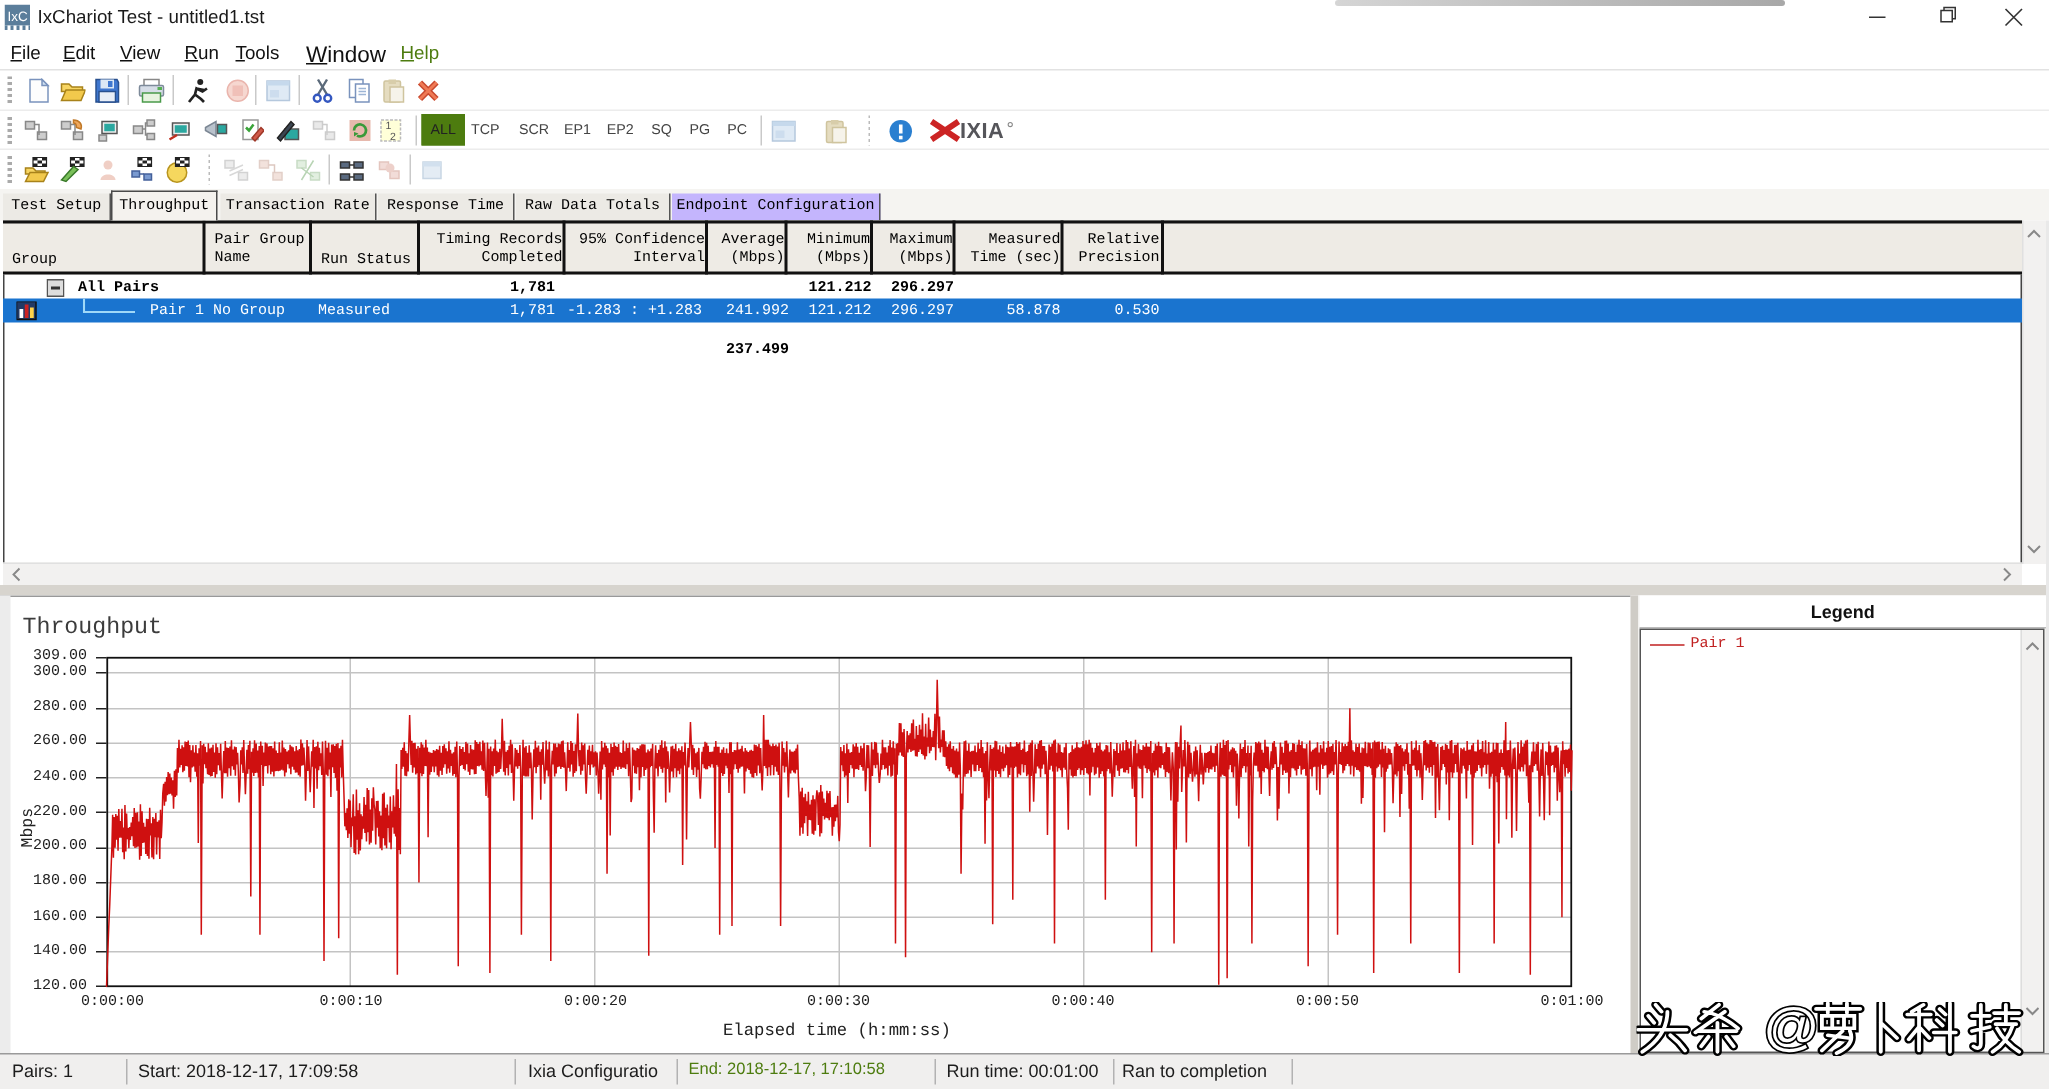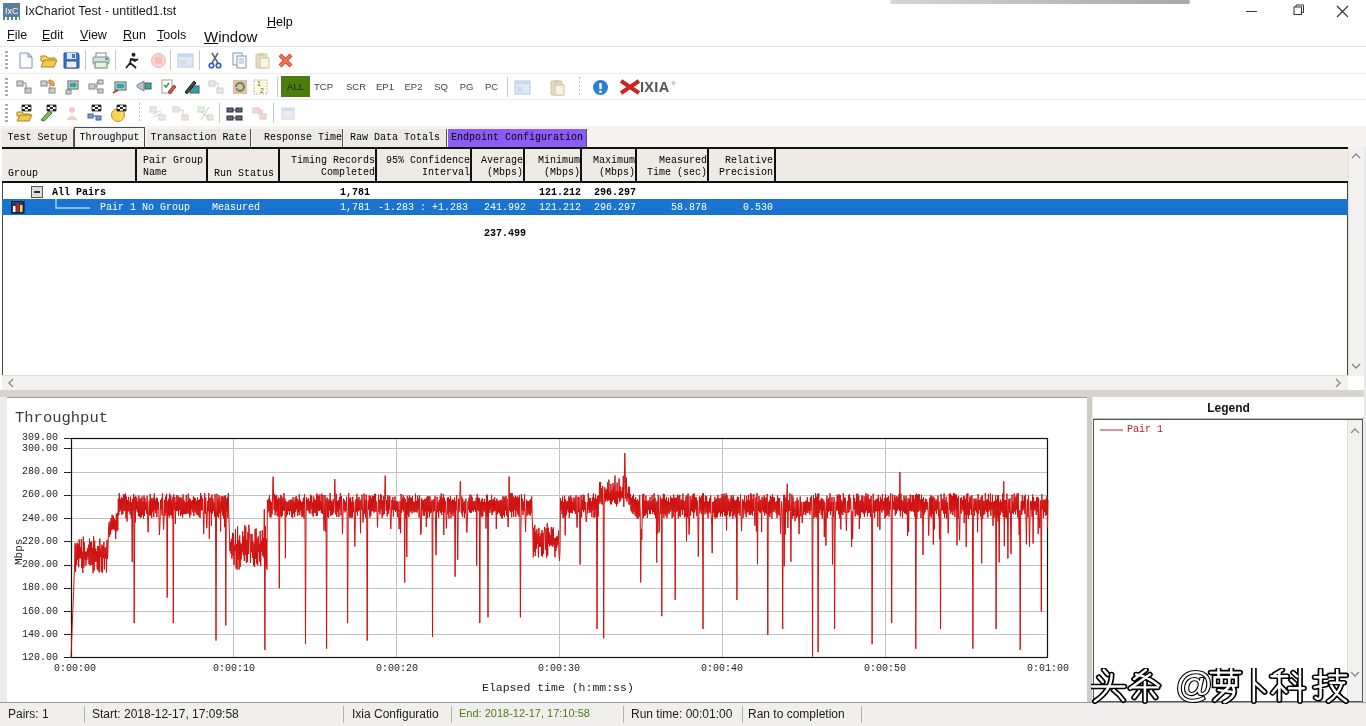--- a/index.html
+++ b/index.html
@@ -26,21 +26,21 @@
     <rect x="53" y="7" width="7.5" height="7.5" fill="none" stroke="#333"></rect>
     <path d="M55,7 v-2 h7.5 v7.5 h-2" fill="none" stroke="#333"></path>
     <path d="M96,6 l11,11 M107,6 l-11,11" stroke="#333" stroke-width="1.1"></path>
   </svg>
 <div class="abs sans" style="left:7px;top:28px;font-size:12.5px;color:#111"><u>F</u>ile</div>
 <div class="abs sans" style="left:42px;top:28px;font-size:12.5px;color:#111"><u>E</u>dit</div>
 <div class="abs sans" style="left:80px;top:28px;font-size:12.5px;color:#111"><u>V</u>iew</div>
 <div class="abs sans" style="left:123px;top:28px;font-size:12.5px;color:#111"><u>R</u>un</div>
 <div class="abs sans" style="left:157px;top:28px;font-size:12.5px;color:#111"><u>T</u>ools</div>
 <div class="abs sans" style="left:204px;top:28px;font-size:15px;color:#111"><u>W</u>indow</div>
-<div class="abs sans" style="left:267px;top:15px;font-size:12.5px;color:#000000"><u>H</u>elp</div>
+<div class="abs sans" style="left:267px;top:28px;font-size:12.5px;color:#4d7c0f"><u>H</u>elp</div>
 <div class="abs" style="left:0;top:46px;width:1366px;height:1px;background:#e2e2e2"></div>
 <div class="abs" style="left:0;top:73px;width:1366px;height:1px;background:#ececec"></div>
 <div class="abs" style="left:0;top:99px;width:1366px;height:1px;background:#ececec"></div>
 <div class="abs" style="left:5px;top:51px;width:3px;height:18px;background:repeating-linear-gradient(#aaa 0 2px,#fdfdfd 2px 4px)"></div>
 <svg class="abs" style="left:17px;top:52px" width="17" height="17">
     <path d="M3,1 h8 l4,4 v11 h-12 z" fill="#fdfdfd" stroke="#7a93bd"></path>
     <path d="M11,1 l4,4 h-4 z" fill="#cfe0f2" stroke="#7a93bd"></path>
   </svg>
 <svg class="abs" style="left:40px;top:52px" width="17" height="17">
     <path d="M1,4 h5 l2,2 h7 v3 h-14 z" fill="#f7d563" stroke="#a8821a"></path>
@@ -265,23 +265,23 @@
   </svg>
 <div class="abs" style="left:273px;top:103px;width:1px;height:20px;background:#c9c9c9"></div>
 <svg class="abs" style="left:280px;top:105px" width="17" height="17">
     <rect x="2" y="3" width="12" height="11" fill="#e4ecf4" stroke="#c8d6e4"></rect>
     <rect x="2" y="3" width="12" height="3" fill="#d2e0ee"></rect>
   </svg>
 <div class="abs" style="left:0;top:126px;width:1366px;height:21px;background:#f5f4f1"></div>
 <div class="abs mono" style="left:2px;top:129px;width:72px;height:18px;background:#eceae5;border-right:1px solid #555;text-align:center;line-height:17px;font-size:10px">Test Setup</div>
 <div class="abs mono" style="left:74px;top:127px;width:71px;height:20px;background:#f4f2ee;border:1px solid #4a4a4a;border-bottom:none;text-align:center;line-height:19px;font-size:10px;z-index:3">Throughput</div>
 <div class="abs mono" style="left:147px;top:129px;width:104px;height:18px;background:#eceae5;border-right:1px solid #555;text-align:center;line-height:17px;font-size:10px">Transaction Rate</div>
-<div class="abs mono" style="left:252px;top:129px;width:91px;height:18px;background:#eceae5;border-right:1px solid #555;text-align:right;line-height:17px;font-size:10px">Response Time</div>
+<div class="abs mono" style="left:252px;top:129px;width:91px;height:18px;background:#eceae5;border-right:1px solid #555;text-align:center;line-height:17px;font-size:10px">Response Time</div>
 <div class="abs mono" style="left:344px;top:129px;width:103px;height:18px;background:#eceae5;border-right:1px solid #555;text-align:center;line-height:17px;font-size:10px">Raw Data Totals</div>
-<div class="abs mono" style="left:448px;top:129px;width:139px;height:18px;background:#8b5cf6;border-right:1px solid #555;text-align:center;line-height:17px;font-size:10px">Endpoint Configuration</div>
+<div class="abs mono" style="left:448px;top:129px;width:139px;height:18px;background:#c4b5fd;border-right:1px solid #555;text-align:center;line-height:17px;font-size:10px">Endpoint Configuration</div>
 <div class="abs" style="left:2px;top:147px;width:1346px;height:243px;background:#fff;border:1px solid #444"></div>
 <div class="abs" style="left:2px;top:147px;width:1346px;height:36px;background:#eeebe5;border-top:2px solid #111;border-bottom:2px solid #111"></div>
 <div class="abs" style="left:2px;top:147px;width:135px;height:36px;border-right:2px solid #111"></div>
 <div class="abs" style="left:139px;top:147px;width:69px;height:36px;border-right:2px solid #111"></div>
 <div class="abs" style="left:210px;top:147px;width:70px;height:36px;border-right:2px solid #111"></div>
 <div class="abs" style="left:282px;top:147px;width:95px;height:36px;border-right:2px solid #111"></div>
 <div class="abs" style="left:379px;top:147px;width:93px;height:36px;border-right:2px solid #111"></div>
 <div class="abs" style="left:474px;top:147px;width:51px;height:36px;border-right:2px solid #111"></div>
 <div class="abs" style="left:527px;top:147px;width:55px;height:36px;border-right:2px solid #111"></div>
 <div class="abs" style="left:584px;top:147px;width:53px;height:36px;border-right:2px solid #111"></div>

